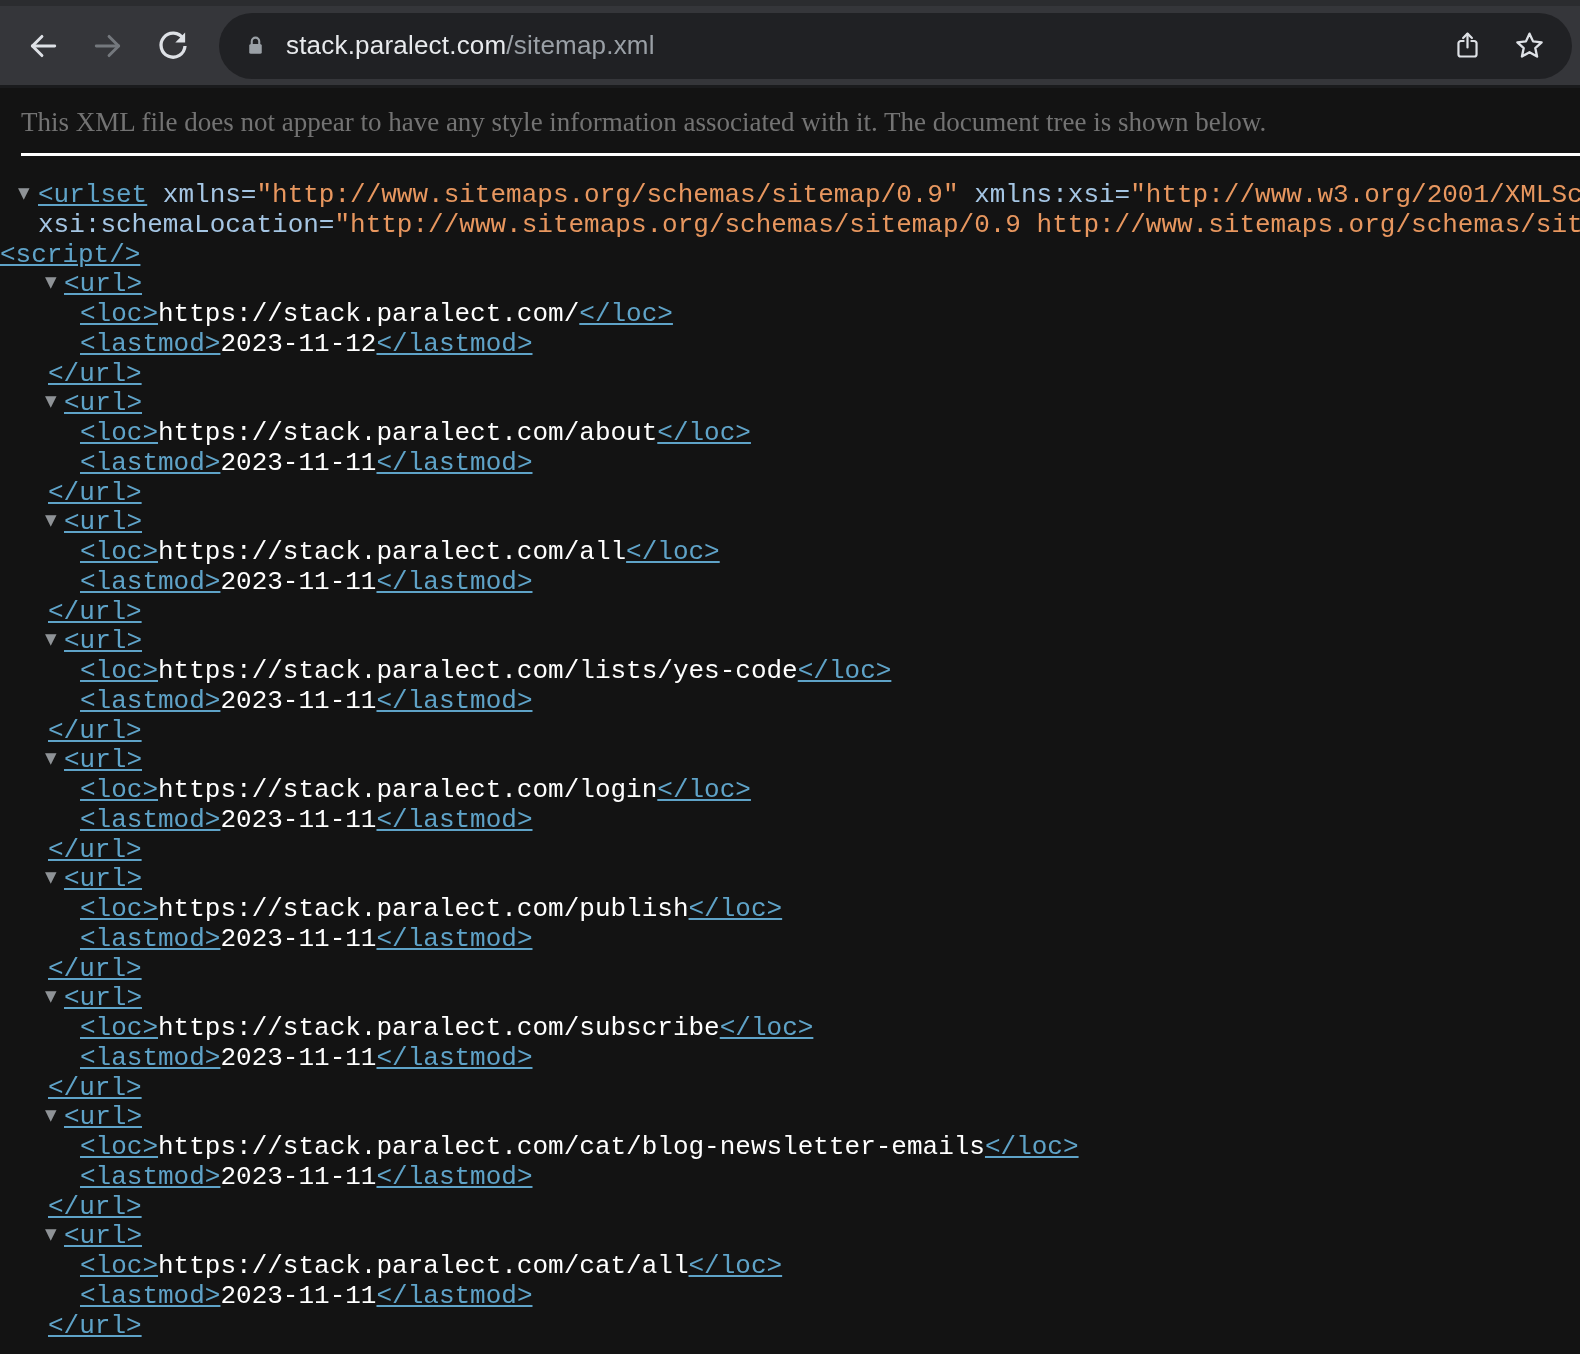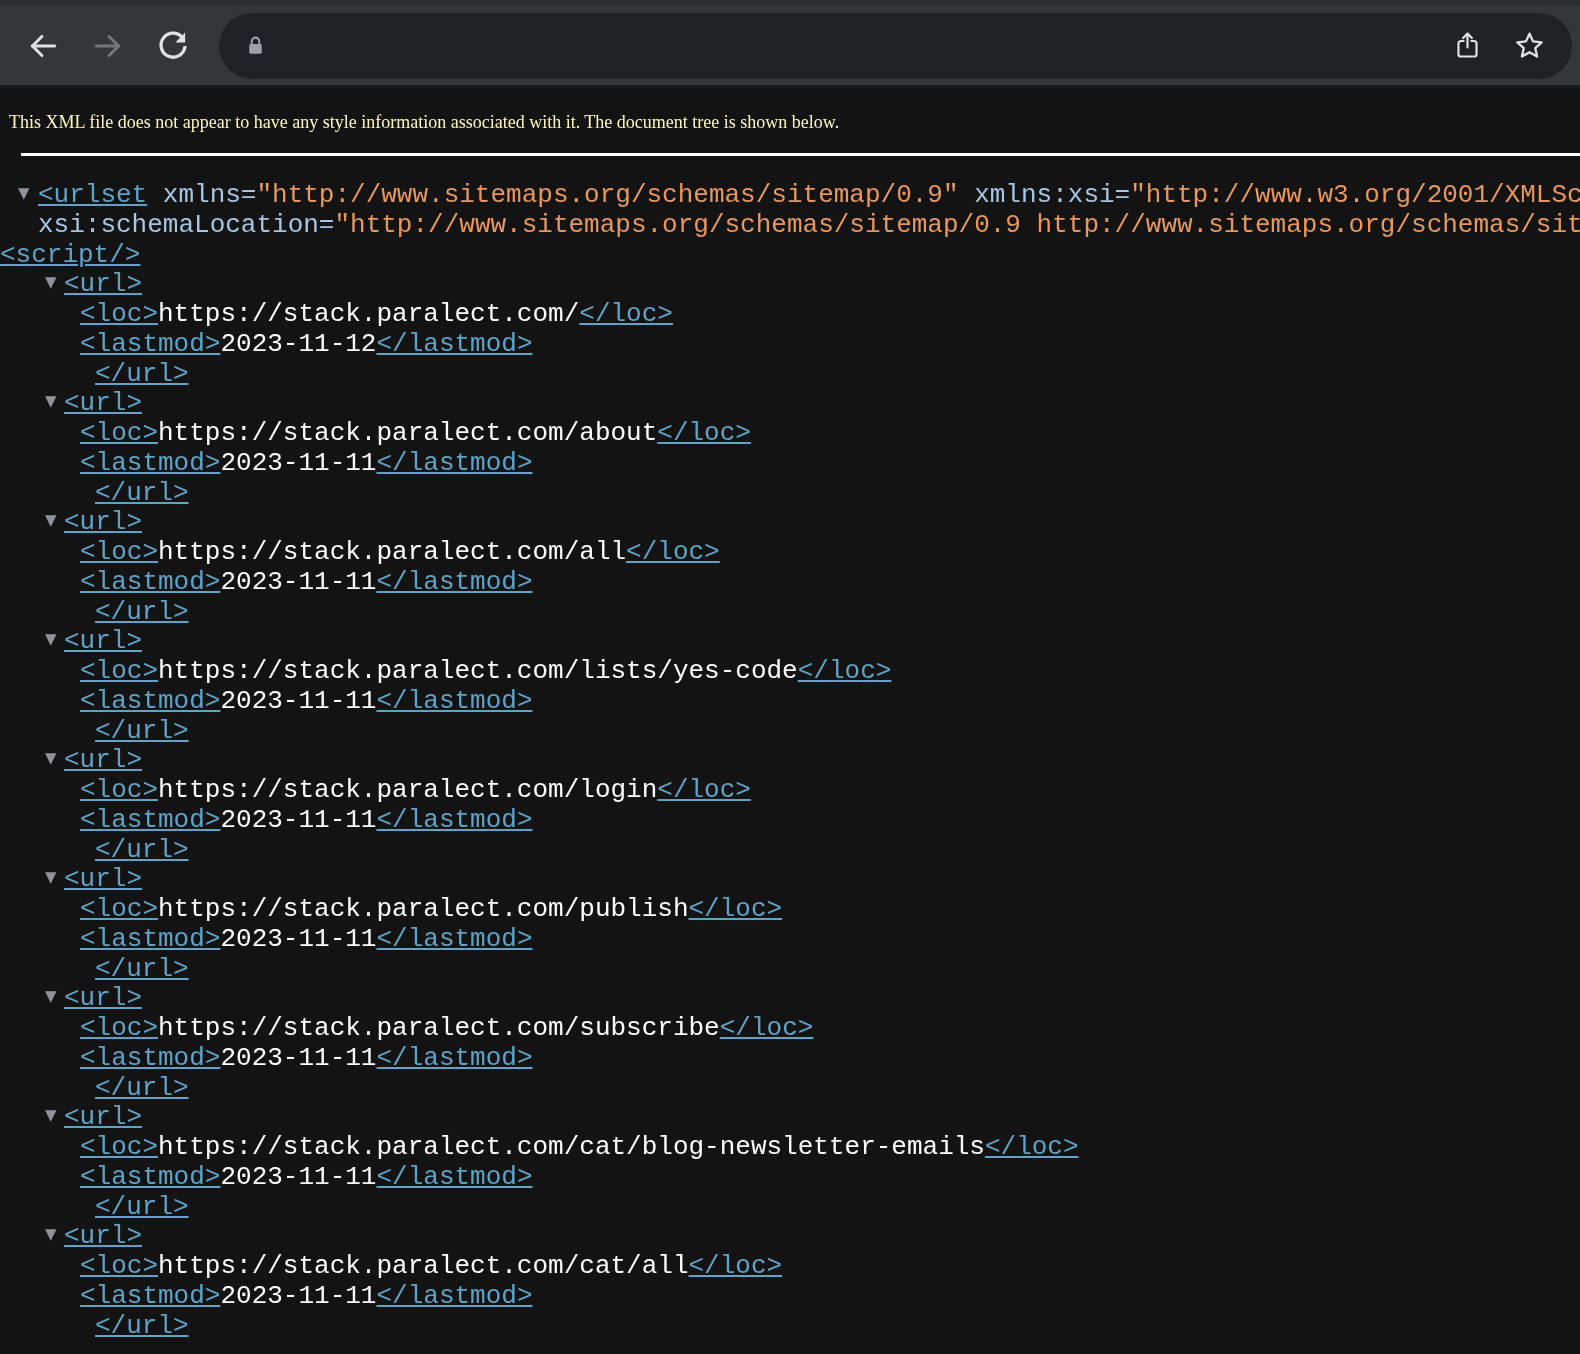--- a/index.html
+++ b/index.html
@@ -34,40 +34,40 @@
   }
   .url-text .dim { color:var(--url-secondary,#9AA0A6); }
   .ab-spacer { flex:1; }
   .ab-icon { display:flex; align-items:center; justify-content:center; cursor:pointer; }
   .ab-icon + .ab-icon { margin-left:30px; }
 
   
   .content { padding-top:16px; }
   .notice {
     font-family:"Liberation Serif", serif;
-    font-size:18px; line-height:36px; color:#fef9c3;
-    padding-left:9px; white-space:nowrap;
+    font-size:27px; line-height:36px; color:#737373;
+    padding-left:21px; white-space:nowrap;
   }
   .divider {
     margin:13px 0 0 21px;
     border-top:3px solid var(--divider,#FFFFFF);
   }
   .tree {
     margin-top:25px;
     font-family:"Liberation Mono","DejaVu Sans Mono", monospace;
     font-size:26px; line-height:29.75px;
     white-space:pre; overflow:hidden;
   }
   .line { position:relative; height:29.75px; }
   .l-root    { padding-left:38px; }
   .l-rootattr{ padding-left:38px; }
   .l-script  { }
   .l-open    { padding-left:64px; }
   .l-child   { padding-left:80px; }
-  .l-close   { padding-left:95px; }
+  .l-close   { padding-left:48px; }
   .tri {
     position:absolute; top:5px; font-size:15px; line-height:15px;
     color:var(--toggle,#8F9397); cursor:pointer;
     font-family:"DejaVu Sans", sans-serif;
   }
   .l-root > .tri { left:18px; }
   .l-open > .tri { left:45px; }
   .c-tag   { color:var(--tag,#5FA3C8);text-decoration:underline; }
   .c-attr  { color:var(--attr-name,#A5C6E4);margin-top:16px; }
   .c-value { color:var(--attr-value,#E8975F); }
@@ -99,20 +99,21 @@
     </svg>
   </button>
 
   <div class="address-bar">
     <span class="ab-icon icon-gray">
       <svg width="25" height="25" viewBox="0 0 24 24" fill="none">
         <rect x="6" y="10.5" width="12" height="9.5" rx="1.6" fill="currentColor"></rect>
         <path d="M8.4 10.5 V8 a3.6 3.6 0 0 1 7.2 0 v2.5" stroke="currentColor" stroke-width="2" fill="none"></path>
       </svg>
     </span>
+    <span class="url-text"><span>stack.paralect.com</span><span class="dim">/sitemap.xml</span></span>
     <span class="ab-spacer"></span>
     <span class="ab-icon icon-light">
       <svg width="31" height="31" viewBox="0 0 24 24" fill="none" stroke="currentColor" stroke-width="1.7" stroke-linecap="round" stroke-linejoin="round">
         <path d="M9 8.5 H6.8 A1.8 1.8 0 0 0 5 10.3 V18.7 A1.8 1.8 0 0 0 6.8 20.5 H17.2 A1.8 1.8 0 0 0 19 18.7 V10.3 A1.8 1.8 0 0 0 17.2 8.5 H15"></path>
         <line x1="12" y1="13.5" x2="12" y2="3"></line>
         <path d="M8.6 6.2 L12 2.8 L15.4 6.2"></path>
       </svg>
     </span>
     <span class="ab-icon icon-light">
       <svg width="33" height="33" viewBox="0 0 24 24" fill="none" stroke="currentColor" stroke-width="1.7" stroke-linejoin="round">

